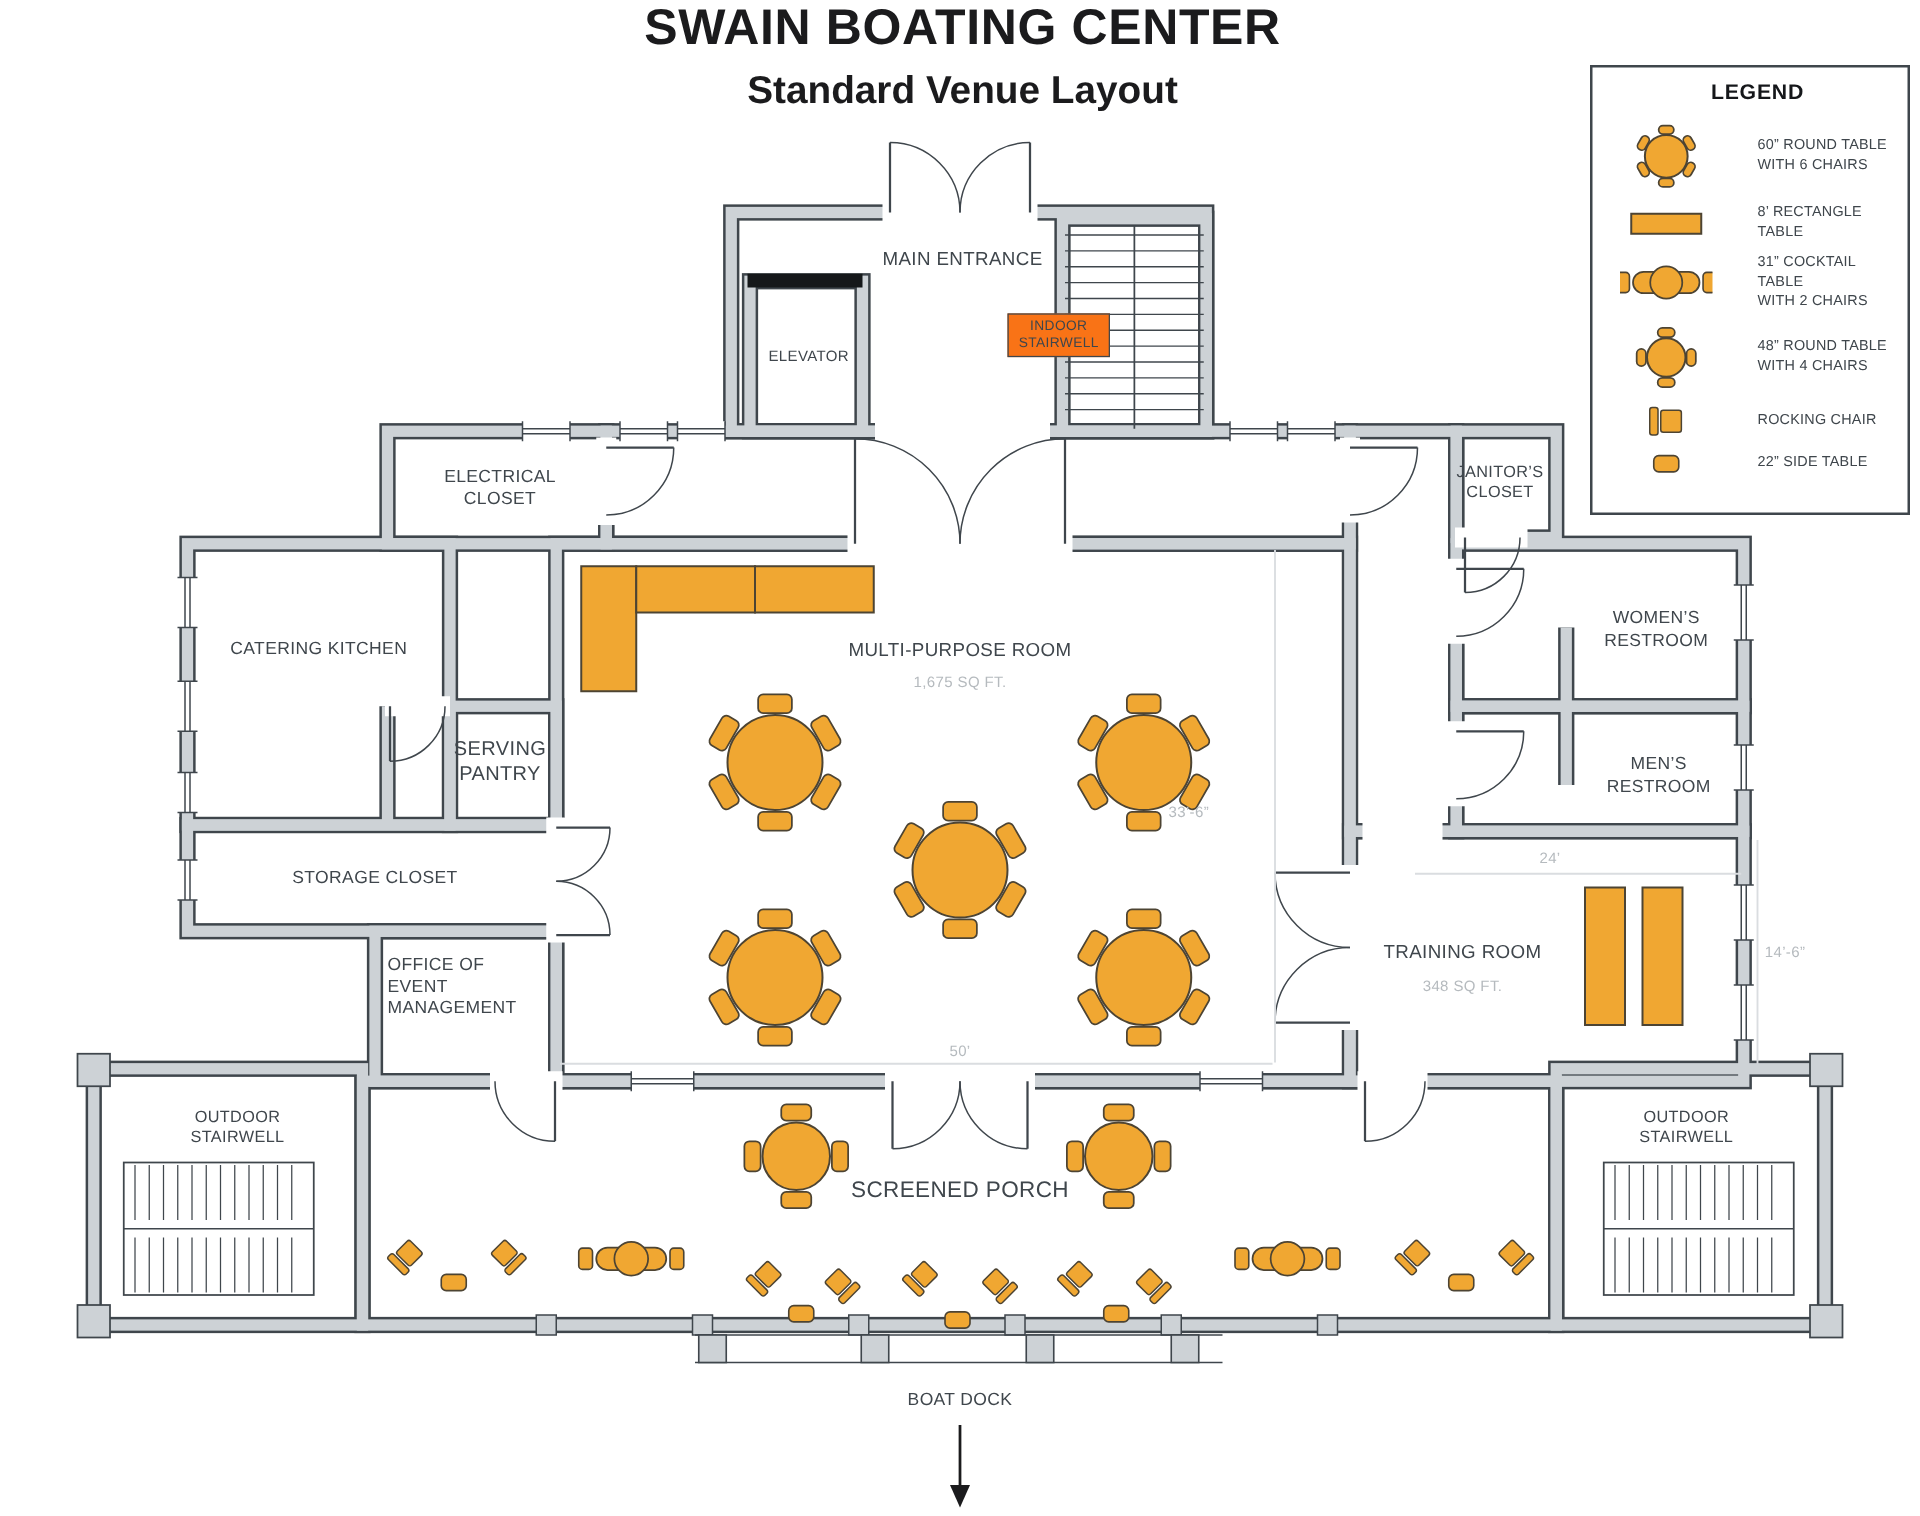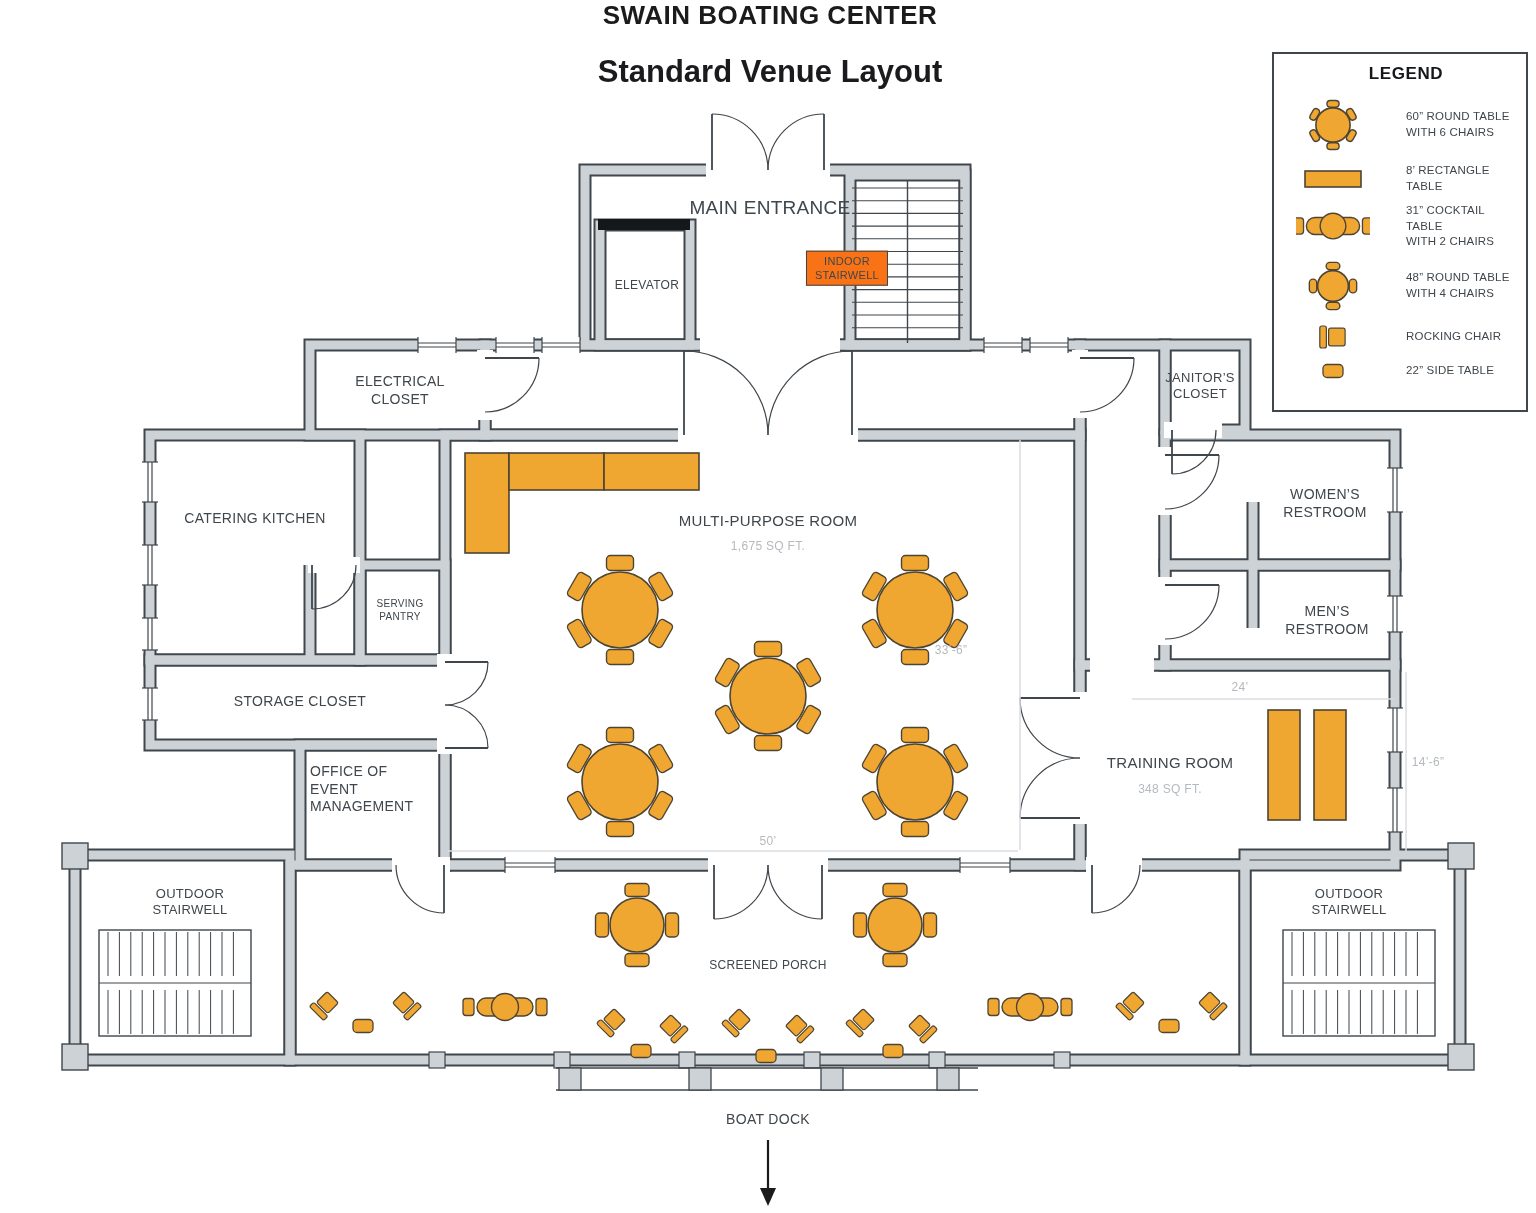--- a/index.html
+++ b/index.html
@@ -1,19 +1,19 @@
 <!DOCTYPE html>
 <html><head>
 <meta charset="utf-8">
 <style>
   html,body{margin:0;padding:0;background:#fff;}
   .stage{position:relative;width:1536px;height:1213px;background:#fff;overflow:hidden;
          font-family:"Liberation Sans",sans-serif;}
   .title{position:absolute;left:770px;top:0px;transform:translateX(-50%);
-         font-size:26px;font-weight:bold;color:#1b1b1d;letter-spacing:.5px;white-space:nowrap;}
+         font-size:40px;font-weight:bold;color:#1b1b1d;letter-spacing:.5px;white-space:nowrap;}
   .subtitle{position:absolute;left:770px;top:54px;transform:translateX(-50%);
          font-size:31px;font-weight:bold;color:#1b1b1d;white-space:nowrap;}
   #plan{position:absolute;left:0;top:0;}
   .lbl{position:absolute;transform:translate(-50%,-50%);text-align:center;
        white-space:pre-line;line-height:1.25;letter-spacing:.3px;color:#3F464C;}
   .lbl.left{transform:translate(0,-50%);text-align:left;}
   .lbl.gray{color:#B5BABE;}
   .lbl.boxed{background:#f97316;border:1.2px solid #3F464C;padding:2px 8px;line-height:1.3;}
   .legend{position:absolute;left:1272px;top:52px;width:256px;height:360px;
           border:2.5px solid #3F464C;background:#fff;box-sizing:border-box;
@@ -463,48 +463,48 @@
         <g>
           <rect x="883" y="1044.5" width="20" height="13" rx="4" fill="#F0A732" stroke="#4d4433" stroke-width="1.3"></rect>
         </g>
         <g>
           <rect x="1159" y="1019.5" width="20" height="13" rx="4" fill="#F0A732" stroke="#4d4433" stroke-width="1.3"></rect>
         </g>
       </g>
     </svg>
 
   <div id="labels">
-      <div class="lbl" style="left: 770px; top: 208px; font-size: 19px; text-align: right;">MAIN ENTRANCE</div>
+      <div class="lbl" style="left: 770px; top: 208px; font-size: 15px; text-align: right;">MAIN ENTRANCE</div>
       <div class="lbl" style="left: 647px; top: 285px; font-size: 12px;">ELEVATOR</div>
       <div class="lbl boxed" style="left: 847px; top: 268px; font-size: 11px;">INDOOR
 STAIRWELL</div>
       <div class="lbl" style="left: 400px; top: 390px; font-size: 14px;">ELECTRICAL
 CLOSET</div>
       <div class="lbl" style="left: 1200px; top: 386px; font-size: 13px;">JANITOR’S
 CLOSET</div>
       <div class="lbl" style="left: 255px; top: 519px; font-size: 14px;">CATERING KITCHEN</div>
-      <div class="lbl" style="left: 400px; top: 610px; font-size: 10px;">SERVING
+      <div class="lbl" style="left: 400px; top: 610px; font-size: 16px;">SERVING
 PANTRY</div>
       <div class="lbl" style="left: 300px; top: 702px; font-size: 14px;">STORAGE CLOSET</div>
       <div class="lbl left" style="left: 310px; top: 789px; font-size: 14px;">OFFICE OF
 EVENT
 MANAGEMENT</div>
       <div class="lbl" style="left: 768px; top: 521px; font-size: 15px;">MULTI-PURPOSE ROOM</div>
       <div class="lbl gray" style="left: 768px; top: 546px; font-size: 12px;">1,675 SQ FT.</div>
       <div class="lbl" style="left: 1325px; top: 503px; font-size: 14px;">WOMEN’S
 RESTROOM</div>
       <div class="lbl" style="left: 1327px; top: 620px; font-size: 14px;">MEN’S
 RESTROOM</div>
       <div class="lbl" style="left: 1170px; top: 763px; font-size: 15px;">TRAINING ROOM</div>
       <div class="lbl gray" style="left: 1170px; top: 789px; font-size: 12px;">348 SQ FT.</div>
       <div class="lbl" style="left: 190px; top: 902px; font-size: 13px;">OUTDOOR
 STAIRWELL</div>
       <div class="lbl" style="left: 1349px; top: 902px; font-size: 13px;">OUTDOOR
 STAIRWELL</div>
-      <div class="lbl" style="left: 768px; top: 952px; font-size: 12px; margin-top: 13px;">SCREENED PORCH</div>
+      <div class="lbl" style="left: 768px; top: 952px; font-size: 18px;">SCREENED PORCH</div>
       <div class="lbl" style="left: 768px; top: 1120px; font-size: 14px;">BOAT DOCK</div>
       <div class="lbl gray" style="left: 951px; top: 650px; font-size: 12px;">33’-6”</div>
       <div class="lbl gray" style="left: 768px; top: 841px; font-size: 12px;">50’</div>
       <div class="lbl gray" style="left: 1240px; top: 687px; font-size: 12px;">24’</div>
       <div class="lbl gray" style="left: 1428px; top: 762px; font-size: 12px;">14’-6”</div>
     </div>
 
   <aside class="legend">
     <div class="legend-title">LEGEND</div>
     <div id="legend-items">

